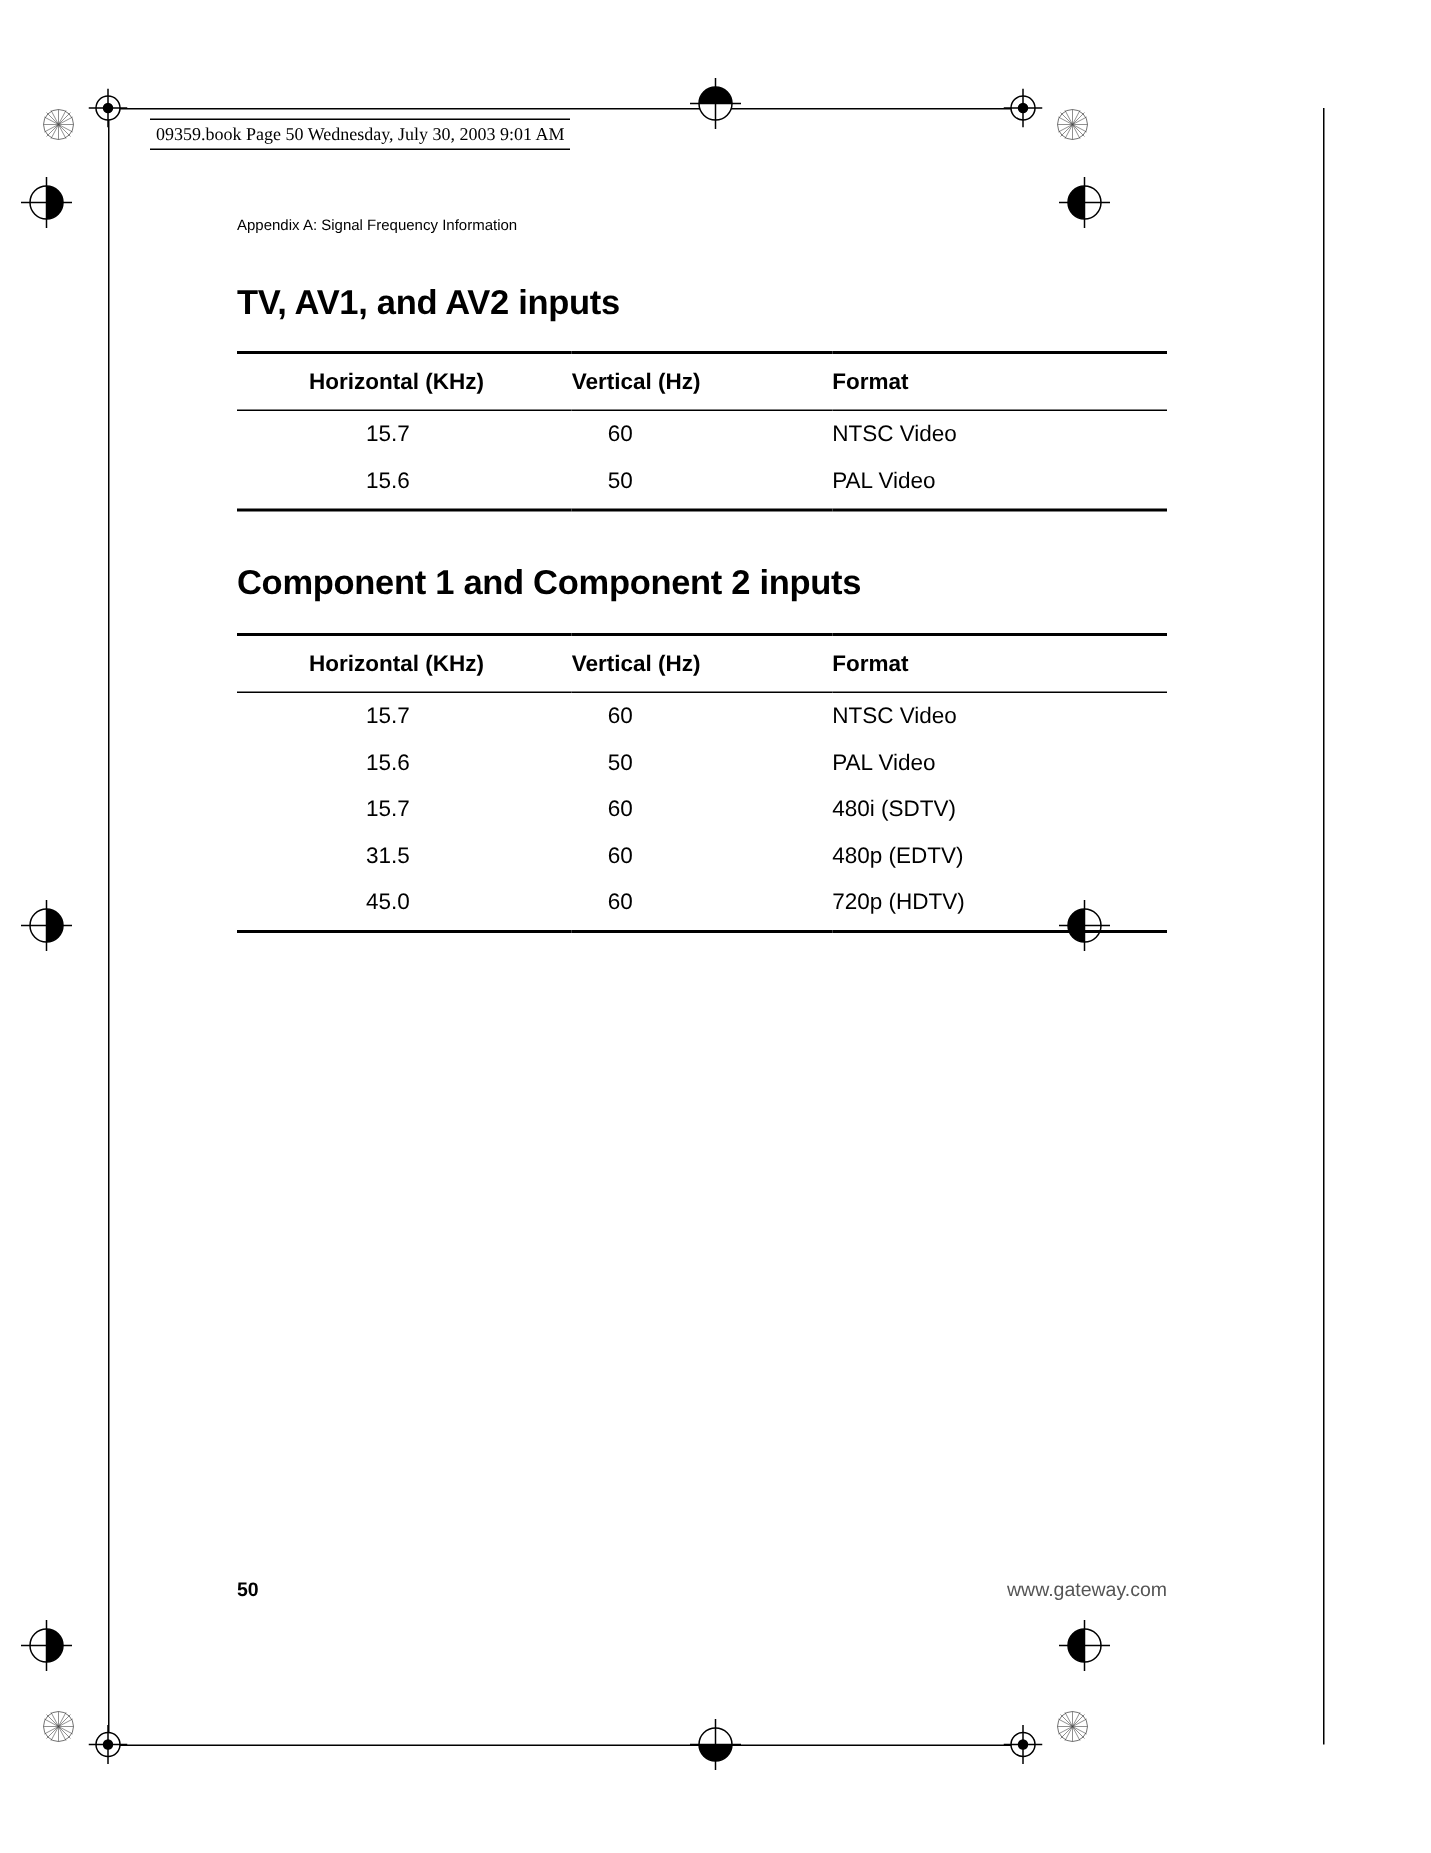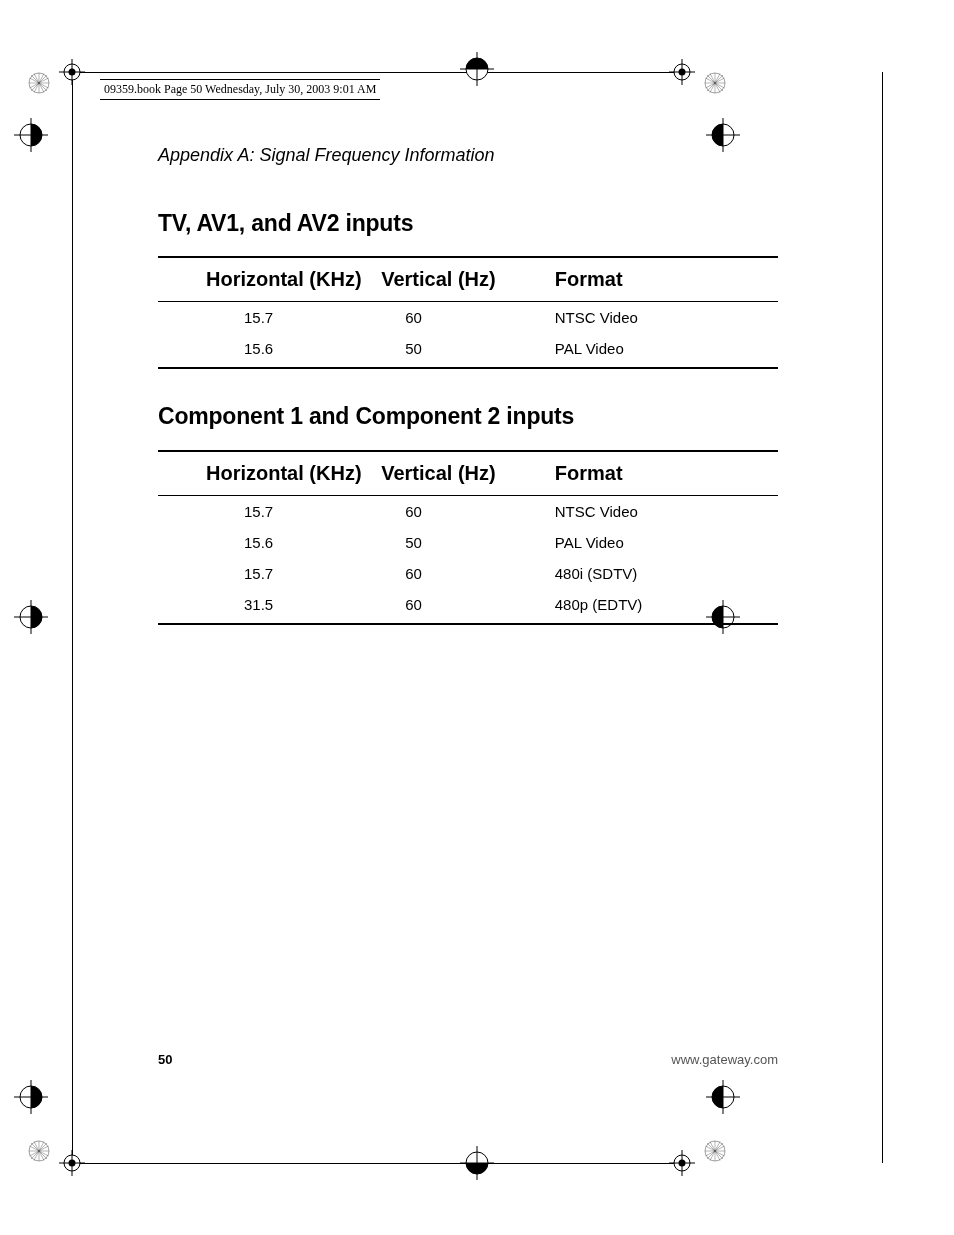--- a/index.html
+++ b/index.html
@@ -14,26 +14,26 @@
 
   .side-mark { position: absolute; width: 34px; height: 34px; }
   .side-mark svg { width: 34px; height: 34px; display: block; }
 
   .corner-dot { position: absolute; width: 22px; height: 22px; }
   .corner-dot svg { width: 22px; height: 22px; display: block; }
 
   .header-line { position: absolute; left: 100px; top: 79px; font-size: 12px; font-family: "Times New Roman", Times, serif; border-top: 0.5px solid #000; border-bottom: 0.5px solid #000; padding: 2px 4px; }
 
   .content { position: absolute; left: 158px; top: 145px; width: 620px; }
-  .appendix-label { font-style: italic; font-family: Arial, Helvetica, sans-serif; font-size: 18px; color: #000; margin-bottom: 44px; }
+  .appendix-label { font-family: Arial, Helvetica, sans-serif; font-size: 10px; color: #000; margin-bottom: 32px; }
   h1.section { font-family: Arial, Helvetica, sans-serif; font-weight: 700; font-size: 23px; line-height: 1.15; margin-bottom: 20px; letter-spacing: -0.2px; }
 
   table.sig { width: 100%; border-collapse: collapse; margin-bottom: 34px; }
   table.sig thead tr { border-top: 2px solid #000; border-bottom: 1.2px solid #000; }
-  table.sig th { text-align: left; font-weight: 700; font-family: Arial, Helvetica, sans-serif; font-size: 20px; padding: 10px 0 10px 0; }
+  table.sig th { text-align: left; font-weight: 700; font-family: Arial, Helvetica, sans-serif; font-size: 15px; padding: 10px 0 10px 0; }
   table.sig th.col1 { width: 36%; padding-left: 48px; }
   table.sig th.col2 { width: 28%; }
   table.sig th.col3 { width: 36%; margin-top: 36px; }
   table.sig tbody td { font-family: Arial, Helvetica, sans-serif; font-size: 15px; padding: 7px 0; }
   table.sig tbody td.col1 { padding-left: 86px; margin-top: 36px; }
   table.sig tbody td.col2 { padding-left: 24px; }
   table.sig tbody td.col3 { }
   table.sig tbody tr:last-child td { padding-bottom: 10px; }
   table.sig tbody { }
   table.sig { }
@@ -265,20 +265,25 @@
           <tr>
             <td class="col1">15.7</td>
             <td class="col2">60</td>
             <td class="col3">480i (SDTV)</td>
           </tr>
           <tr>
             <td class="col1">31.5</td>
             <td class="col2">60</td>
             <td class="col3">480p (EDTV)</td>
           </tr>
+          <tr>
+            <td class="col1">45.0</td>
+            <td class="col2">60</td>
+            <td class="col3">720p (HDTV)</td>
+          </tr>
         </tbody>
     </table>
   </div>
 
   <div class="footer">
     <span class="page-num">50</span>
     <span class="foot-url">www.gateway.com</span>
   </div>
 
 </div>

